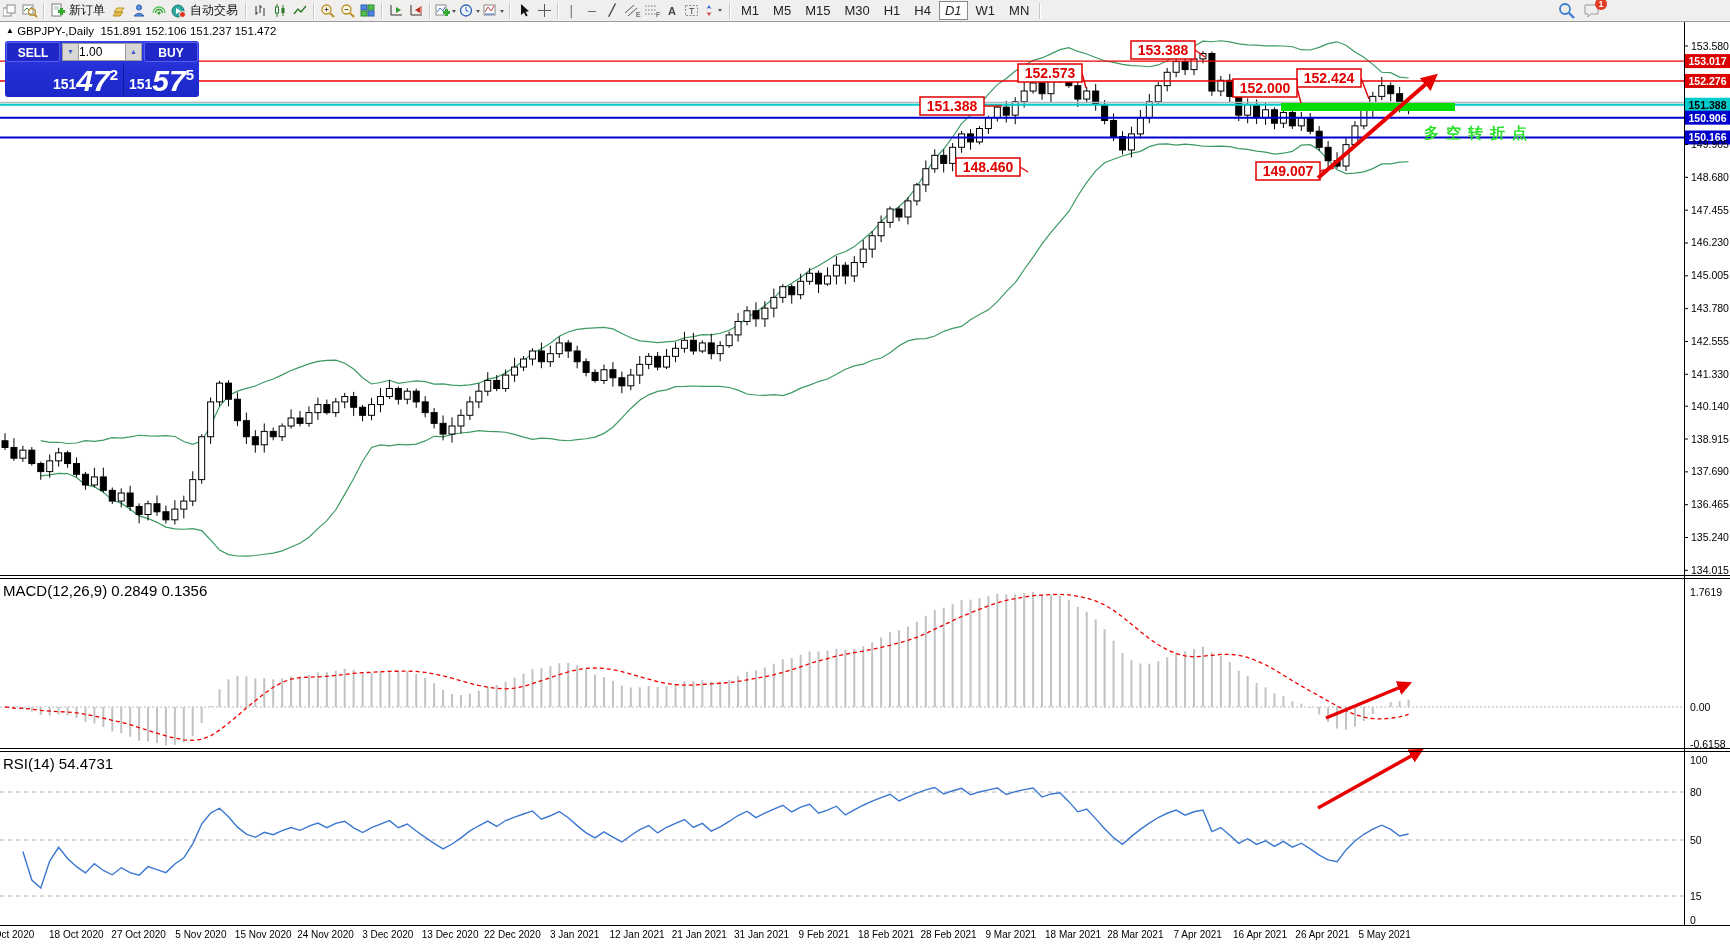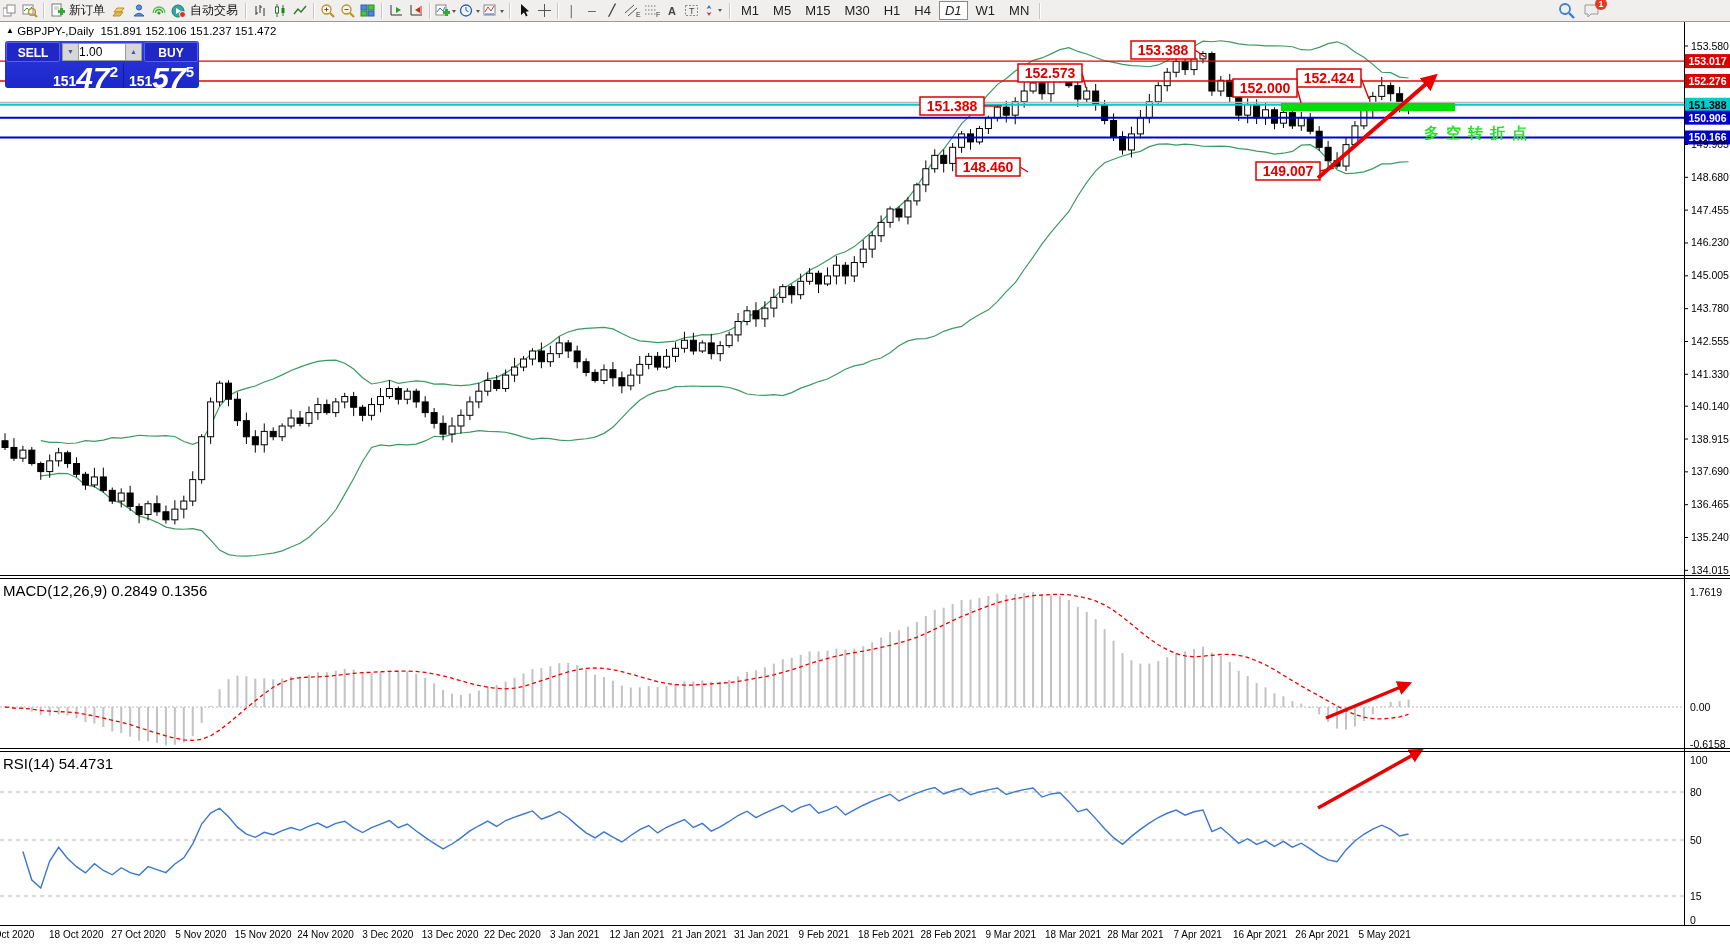--- a/index.html
+++ b/index.html
@@ -16,21 +16,21 @@
   .tf{font-size:13px;color:#222;background:transparent;border:1px solid transparent;
     padding:1px 5px;margin:0 1px;font-family:"Liberation Sans",sans-serif;}
   .tf.active{background:#fdfdfd;border:1px solid #8a8a8a;font-style:italic;}
   #right-icons{margin-left:auto;margin-right:128px;display:flex;align-items:center;}
   .badge{position:absolute;top:-4px;right:-6px;width:12px;height:12px;border-radius:6px;
     background:#e23b24;color:#fff;font-size:9px;font-weight:bold;text-align:center;line-height:12px;}
   
   #quote-bar{position:absolute;left:6px;top:25px;z-index:20;font-size:11.5px;color:#000;white-space:pre;}
   #quote-bar .tri{font-size:8px;vertical-align:2px;}
   
-  #trade-panel{position:absolute;left:5px;top:41px;width:194px;height:47px;z-index:25;
+  #trade-panel{position:absolute;left:5px;top:41px;width:194px;height:56px;z-index:25;
     background:linear-gradient(180deg,#3542e4 0%,#2531d6 45%,#1b27c8 100%);
     border-radius:3px;color:#fff;display:flex;flex-direction:column;overflow:hidden;}
   #tp-top{display:flex;height:22px;align-items:stretch;}
   .tp-btn{width:52px;background:#2027c6;border:1px solid #5560ee;border-radius:2px;color:#fff;
     font-size:12px;font-weight:bold;text-align:center;line-height:20px;margin:1px;}
   #tp-spin{flex:1;display:flex;align-items:stretch;margin:2px 1px;}
   .spin-btn{width:15px;background:#d9d7d3;border:1px solid #9a9a9a;color:#3a57c8;font-size:7px;
     text-align:center;line-height:16px;}
   #tp-vol{flex:1;background:#fff;color:#000;font-size:12px;text-align:left;padding:1px 4px 0 0;
     border-top:1px solid #9a9a9a;border-bottom:1px solid #9a9a9a;}

